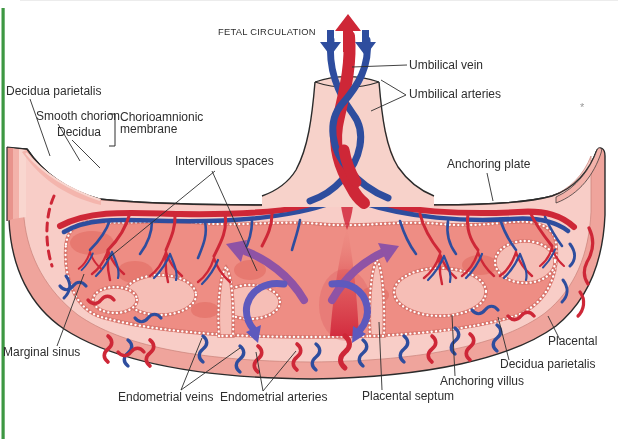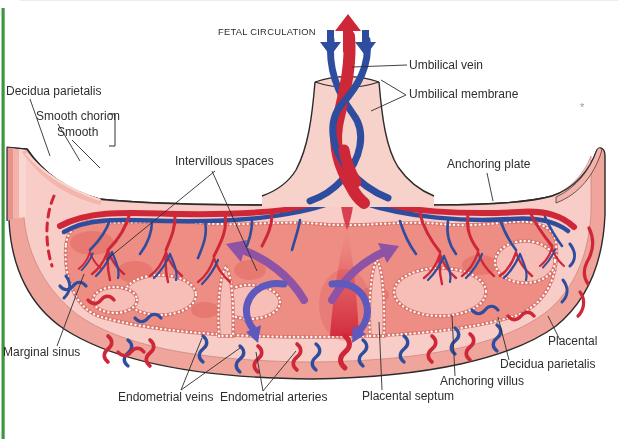--- a/index.html
+++ b/index.html
@@ -258,24 +258,28 @@
       <line x1="181" y1="390" x2="240" y2="348"></line>
       <line x1="263" y1="391" x2="256" y2="352"></line>
       <line x1="263" y1="391" x2="296" y2="351"></line>
 
       <path d="M 109,114 L 115,114 L 115,146 L 109,146" stroke-width="1"></path>
     </g>
   </svg>
 
   <div class="lbl lbl-big" style="left:218px;top:27px">FETAL CIRCULATION</div>
   <div class="lbl" style="left:409px;top:60px">Umbilical vein</div>
-  <div class="lbl" style="left:409px;top:89px">Umbilical membrane</div>
+  <div class="lbl" style="left:409px;top:89px">Umbilical arteries</div>
   <div class="lbl" style="left:6px;top:86px">Decidua parietalis</div>
   <div class="lbl" style="left:36px;top:111px">Smooth chorion</div>
-  <div class="lbl" style="left:57px;top:127px">Smooth</div>
+  <div class="lbl" style="left:57px;top:127px">Decidua</div>
+  <div class="lbl lbl-2line" style="left:120px;top:112px">
+    <div>Chorioamnionic</div>
+    <div>membrane</div>
+  </div>
   <div class="lbl" style="left:175px;top:156px">Intervillous spaces</div>
   <div class="lbl" style="left:447px;top:159px">Anchoring plate</div>
   <div class="lbl" style="left:3px;top:347px">Marginal sinus</div>
   <div class="lbl" style="left:548px;top:336px">Placental</div>
   <div class="lbl" style="left:500px;top:359px">Decidua parietalis</div>
   <div class="lbl" style="left:440px;top:376px">Anchoring villus</div>
   <div class="lbl" style="left:362px;top:391px">Placental septum</div>
   <div class="lbl" style="left:118px;top:392px">Endometrial veins</div>
   <div class="lbl" style="left:220px;top:392px">Endometrial arteries</div>
   <div class="asterisk" style="left:580px;top:101px">*</div>

